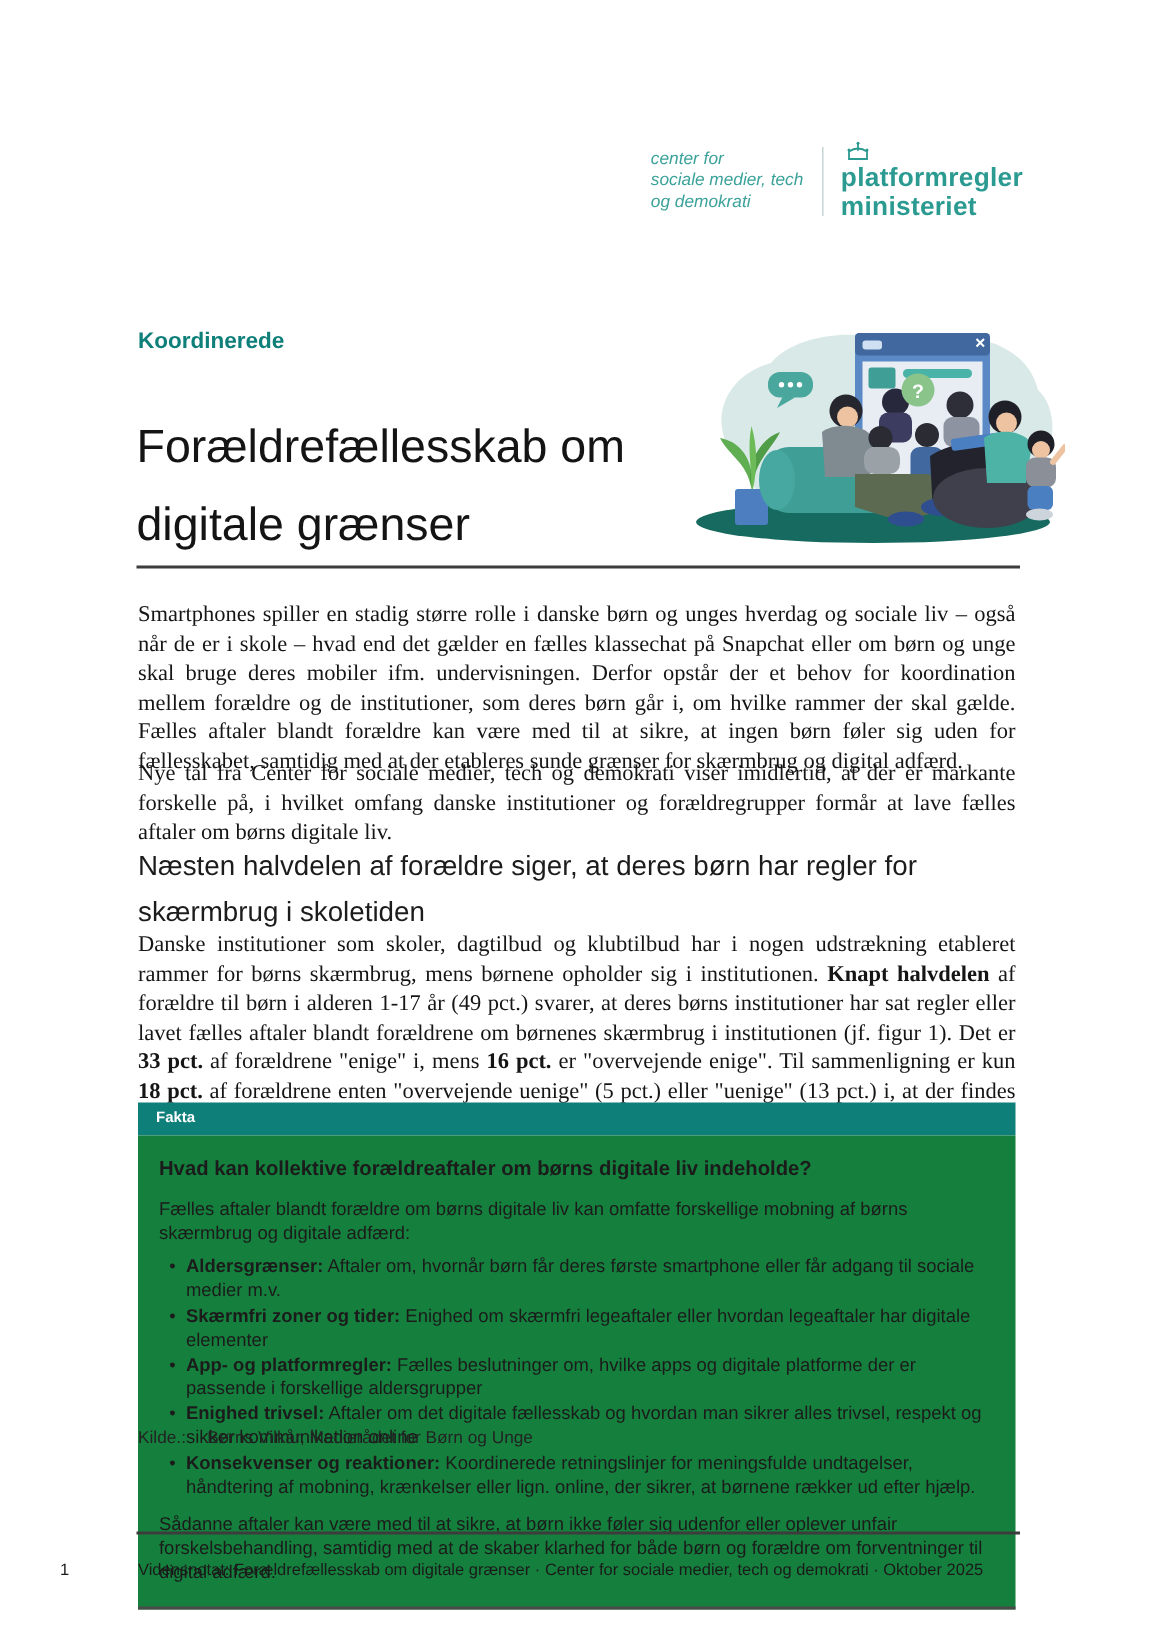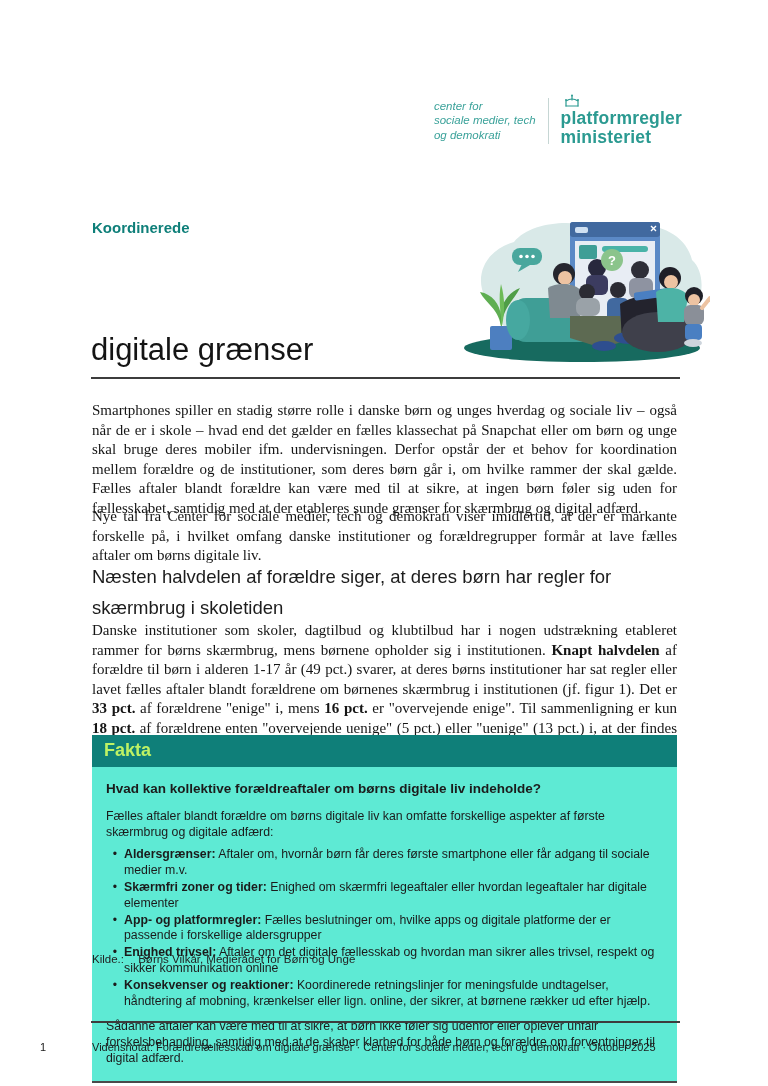--- a/index.html
+++ b/index.html
@@ -28,23 +28,23 @@
   }
   .p1{top:401px;}
   .p2{top:507px;}
   .p3{top:621px;}
   .sub-heading{
     position:absolute;left:92px;top:561px;width:588px;margin:0;
     font-size:18.5px;line-height:31px;font-weight:normal;color:#1c1c1c;
   }
   
   .fakta-box{position:absolute;left:92px;top:735px;width:585px;}
-  .fakta-header{background:#0f7f79;color:#bef264;font-weight:bold;font-size:18px;padding:5px 12px 6px;}
+  .fakta-header{background:#0f7f79;color:#ffffff;font-weight:bold;font-size:10px;padding:5px 12px 6px;}
   .fakta-body{
-    background:#5eead4;border-bottom:2px solid #4a4a4a;
+    background:#15803d;border-bottom:2px solid #4a4a4a;
     padding:12px 14px 12px;font-size:12.3px;line-height:15.8px;color:#1b1b1b;
   }
   .fakta-question{font-weight:bold;font-size:13.5px;margin:2px 0 12px;}
   .fakta-intro{margin:0 0 7px;}
   .fakta-bullets{margin:0;padding:0;list-style:none;}
   .fakta-bullets li{display:flex;margin:0 0 1px;}
   .bullet-glyph{width:18px;flex:0 0 18px;text-align:center;}
   .fakta-outro{margin:10px 0 2px;}
   
   .source-line{position:absolute;left:92px;top:953px;font-size:11.5px;color:#222;}
@@ -76,21 +76,21 @@
         <circle cx="15" cy="6" r="1" fill="#2b9a91" stroke="none"></circle>
       </g>
     </svg>
     <div class="ministry-name">platformregler</div>
     <div class="ministry-name">ministeriet</div>
   </div>
 </div>
 
 <div class="kicker">Koordinerede</div>
 <h1 class="doc-title">
-  <br>
+  <span>Forældrefællesskab om</span><br>
   <span>digitale grænser</span>
 </h1>
 <div class="title-rule"></div>
 
 <svg class="illustration" viewBox="0 0 258 154">
 
   <path d="M45,100 C18,78 26,40 62,30 C80,8 130,6 150,20 C185,4 232,14 240,48 C256,62 252,100 228,114 C215,138 160,146 120,140 C85,146 55,130 45,100 Z" fill="#d9e9e8"></path>
 
   <ellipse cx="130" cy="136" rx="118" ry="14" fill="#176a5f"></ellipse>
 
@@ -174,21 +174,21 @@
 <p class="serif-par p2">Nye tal fra Center for sociale medier, tech og demokrati viser imidlertid, at der er markante forskelle på, i hvilket omfang danske institutioner og forældregrupper formår at lave fælles aftaler om børns digitale liv.</p>
 
 <h2 class="sub-heading">Næsten halvdelen af forældre siger, at deres børn har regler for skærmbrug i skoletiden</h2>
 
 <p class="serif-par p3"><span>Danske institutioner som skoler, dagtilbud og klubtilbud har i nogen udstrækning etableret rammer for børns skærmbrug, mens børnene opholder sig i institutionen. </span><b>Knapt halvdelen</b><span> af forældre til børn i alderen 1-17 år (49 pct.) svarer, at deres børns institutioner har sat regler eller lavet fælles aftaler blandt forældrene om børnenes skærmbrug i institutionen (jf. figur 1). Det er </span><b>33 pct.</b><span> af forældrene "enige" i, mens </span><b>16 pct.</b><span> er "overvejende enige". Til sammenligning er kun </span><b>18 pct.</b><span> af forældrene enten "overvejende uenige" (5 pct.) eller "uenige" (13 pct.) i, at der findes sådanne regler eller aftaler.</span></p>
 
 <div class="fakta-box">
   <div class="fakta-header">Fakta</div>
   <div class="fakta-body">
     <div class="fakta-question">Hvad kan kollektive forældreaftaler om børns digitale liv indeholde?</div>
-    <p class="fakta-intro">Fælles aftaler blandt forældre om børns digitale liv kan omfatte forskellige aspekter af første skærmbrug og digitale adfærd:</p>
+    <p class="fakta-intro">Fælles aftaler blandt forældre om børns digitale liv kan omfatte forskellige mobning af børns skærmbrug og digitale adfærd:</p>
     <ul class="fakta-bullets">
       <li>
         <span class="bullet-glyph">•</span>
         <span><b>Aldersgrænser:</b><span> Aftaler om, hvornår børn får deres første smartphone eller får adgang til sociale medier m.v.</span></span>
       </li>
       <li>
         <span class="bullet-glyph">•</span>
         <span><b>Skærmfri zoner og tider:</b><span> Enighed om skærmfri legeaftaler eller hvordan legeaftaler har digitale elementer</span></span>
       </li>
       <li>

